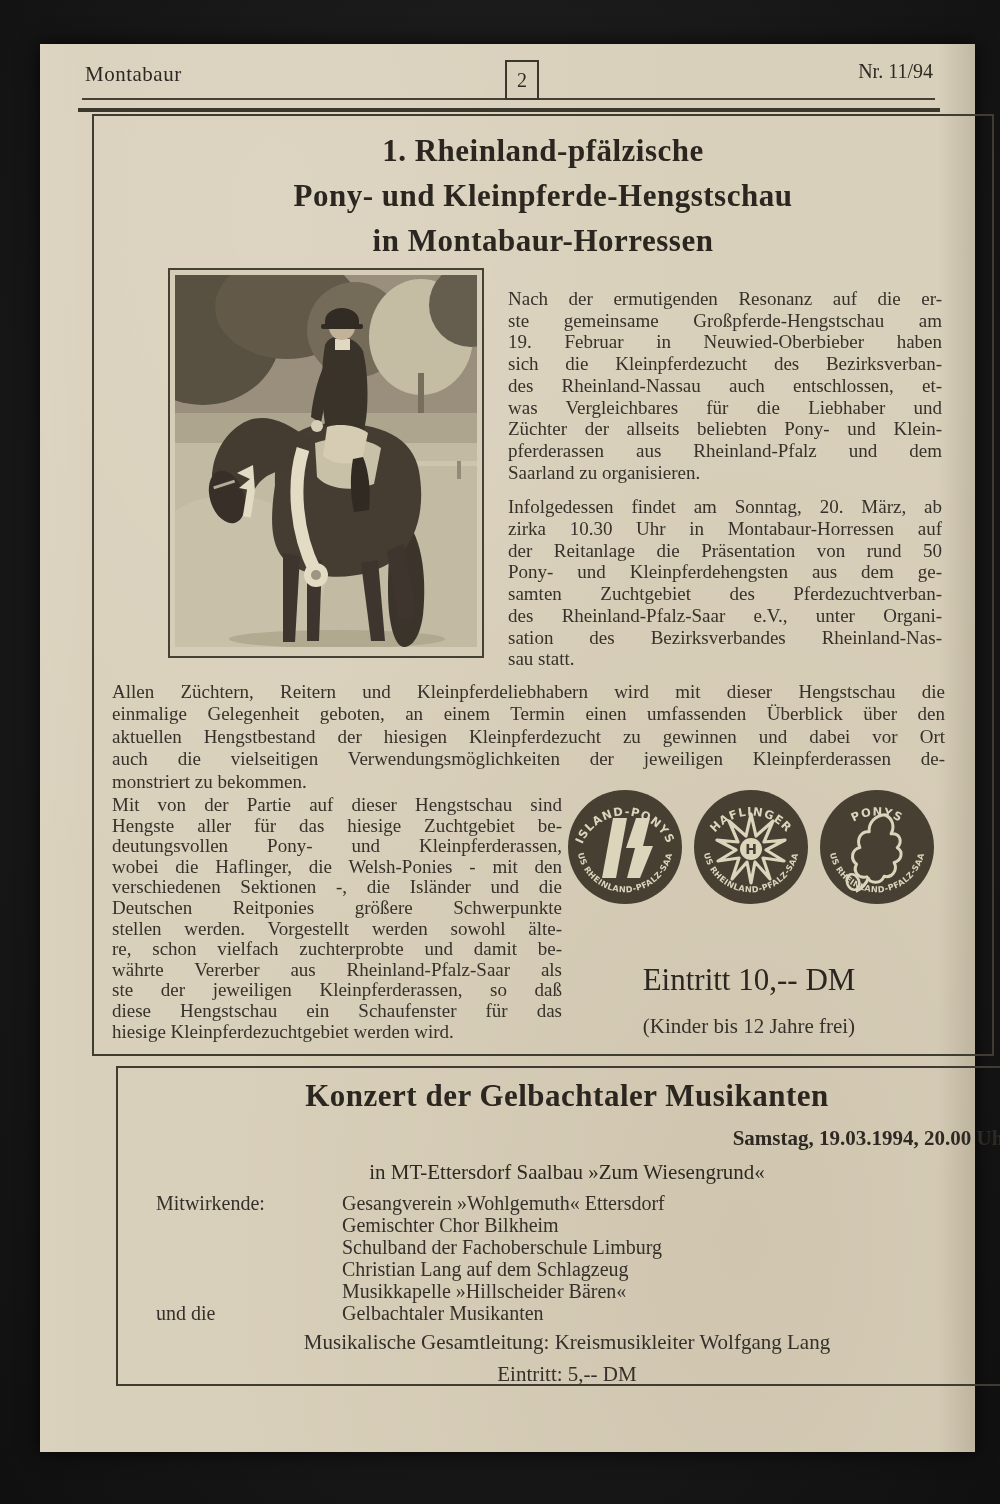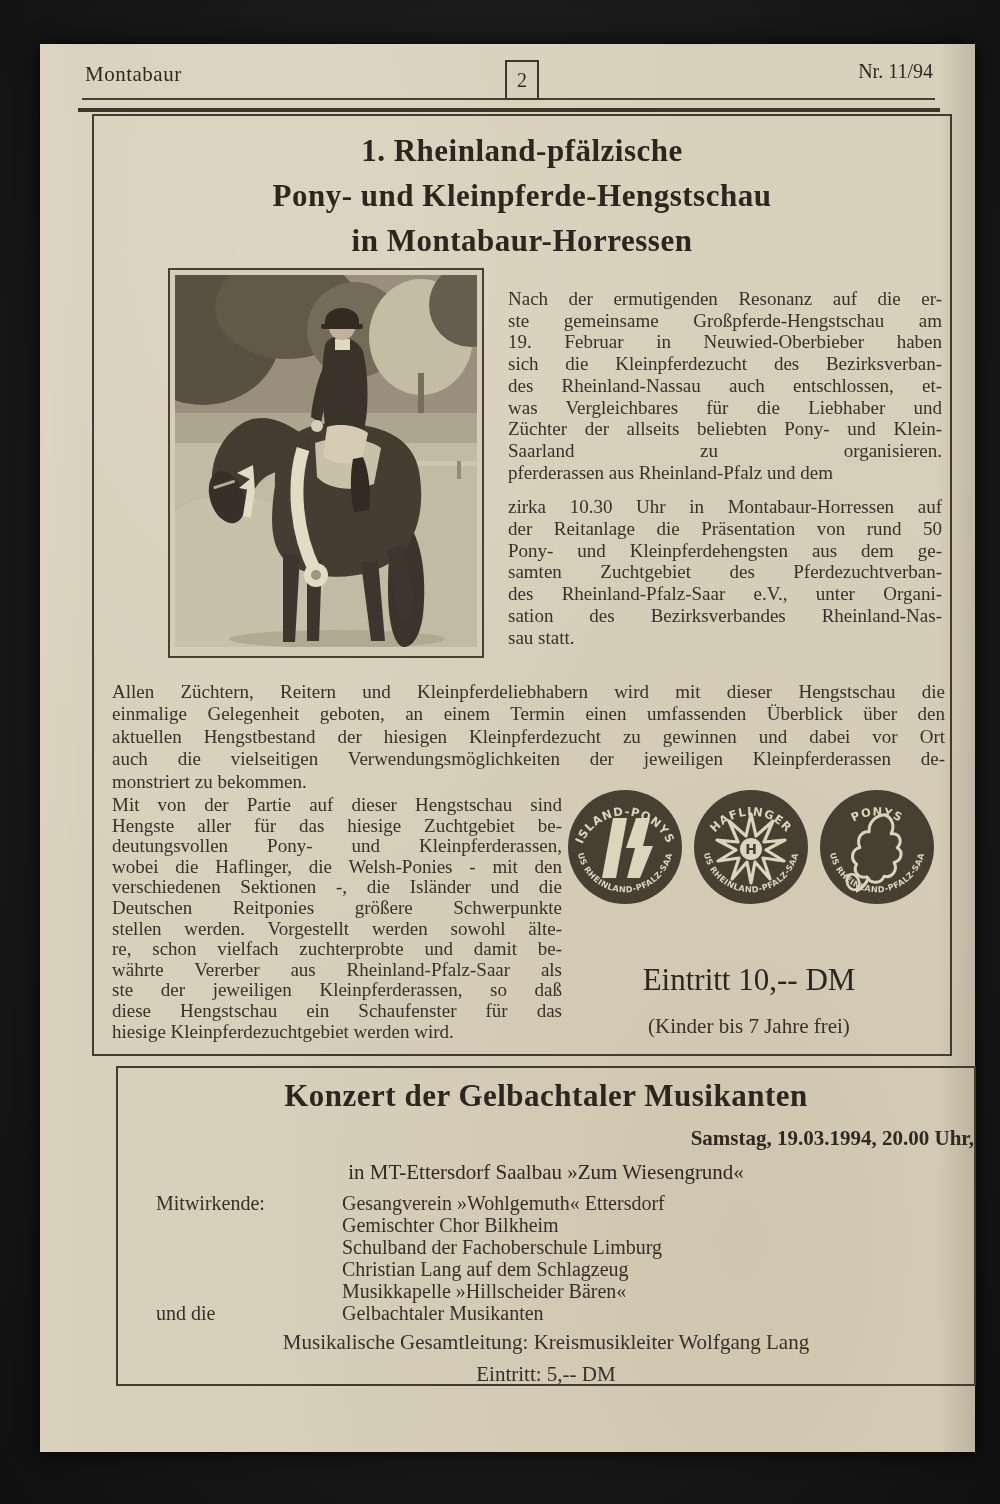--- a/index.html
+++ b/index.html
@@ -21,21 +21,21 @@
   
   .pub-name{position:absolute;left:45px;top:18px;font-size:21px;letter-spacing:0.5px;color:#2e2a23;}
   .issue-no{position:absolute;right:42px;top:16px;font-size:20px;color:#2e2a23;}
   .page-box{
     position:absolute;left:465px;top:16px;width:30px;height:36px;border:2px solid #3c372d;
     display:flex;align-items:center;justify-content:center;font-size:20px;color:#2e2a23;background:#d9d0bb;z-index:2;
   }
   .rule-thin{position:absolute;left:42px;top:54px;width:853px;height:2px;background:#454034;}
   .rule-thick{position:absolute;left:38px;top:64px;width:862px;height:4px;background:#3c372d;}
   
-  .box{position:absolute;border:2px solid #413c31;background:transparent;}
+  .box{position:absolute;border:2px solid #413c31;background:transparent;padding-left:42px;}
   .main-box{left:52px;top:70px;width:856px;height:938px;}
   .concert-box{left:52px;top:1022px;width:856px;height:316px;margin-left:24px;}
   
   .title{position:absolute;left:0;top:12px;width:100%;}
   .tline{text-align:center;font-size:31px;font-weight:bold;color:#2b2720;line-height:45px;letter-spacing:0.5px;}
   .photo{
     position:absolute;left:74px;top:152px;margin:0;padding:5px;border:2px solid #464135;background:#d6cdb8;
   }
   .para{font-size:19px;line-height:21.7px;color:#36312a;margin-top:20px;}
   .jline{text-align:justify;text-align-last:justify;white-space:normal;}
@@ -124,24 +124,25 @@
 
     <div class="col-right">
       <div class="para">
           <div class="jline">Nach der ermutigenden Resonanz auf die er-</div>
           <div class="jline">ste gemeinsame Großpferde-Hengstschau am</div>
           <div class="jline">19. Februar in Neuwied-Oberbieber haben</div>
           <div class="jline">sich die Kleinpferdezucht des Bezirksverban-</div>
           <div class="jline">des Rheinland-Nassau auch entschlossen, et-</div>
           <div class="jline">was Vergleichbares für die Liebhaber und</div>
           <div class="jline">Züchter der allseits beliebten Pony- und Klein-</div>
+          <div class="jline">pferderassen aus Rheinland-Pfalz und dem</div>
           <div class="jline">Saarland zu organisieren.</div>
-          <div class="jline">pferderassen aus Rheinland-Pfalz und dem</div>
         </div>
       <div class="para">
+          <div class="jline">Infolgedessen findet am Sonntag, 20. März, ab</div>
           <div class="jline">zirka 10.30 Uhr in Montabaur-Horressen auf</div>
           <div class="jline">der Reitanlage die Präsentation von rund 50</div>
           <div class="jline">Pony- und Kleinpferdehengsten aus dem ge-</div>
           <div class="jline">samten Zuchtgebiet des Pferdezuchtverban-</div>
           <div class="jline">des Rheinland-Pfalz-Saar e.V., unter Organi-</div>
           <div class="jline">sation des Bezirksverbandes Rheinland-Nas-</div>
           <div class="jline">sau statt.</div>
         </div>
     </div>
 
@@ -222,21 +223,21 @@
         <g transform="rotate(8 59 60)">
           <path d="M62,26 C70,28 74,36 71,44 C79,42 84,49 79,57 C86,60 85,69 78,72 C83,79 78,88 70,87 C68,95 58,97 53,90 C45,93 38,87 41,79 C34,75 34,65 42,62 C37,54 41,45 49,45 C47,36 53,28 62,26 Z" fill="none" stroke="#ddd4bc" stroke-width="3" stroke-linejoin="round"></path>
           <path d="M55,90 C53,98 49,103 44,106" fill="none" stroke="#ddd4bc" stroke-width="3"></path>
           <ellipse cx="40" cy="97" rx="6" ry="8" transform="rotate(-30 40 97)" fill="none" stroke="#ddd4bc" stroke-width="2.6"></ellipse>
         </g>
       </svg>
 
     </div>
 
     <div class="admission">Eintritt 10,-- DM</div>
-    <div class="admission-note">(Kinder bis 7 Jahre frei)</div>
+    <div class="admission-note">(Kinder bis 12 Jahre frei)</div>
   </section>
 
   <section class="box concert-box">
     <div class="c-title">Konzert der Gelbachtaler Musikanten</div>
     <div class="c-datetime">Samstag, 19.03.1994, 20.00 Uhr,</div>
     <div class="c-venue">in MT-Ettersdorf Saalbau »Zum Wiesengrund«</div>
     <div class="c-part-label">Mitwirkende:</div>
     <div class="c-part-list">
         <div class="pline">Gesangverein »Wohlgemuth« Ettersdorf</div>
         <div class="pline">Gemischter Chor Bilkheim</div>

